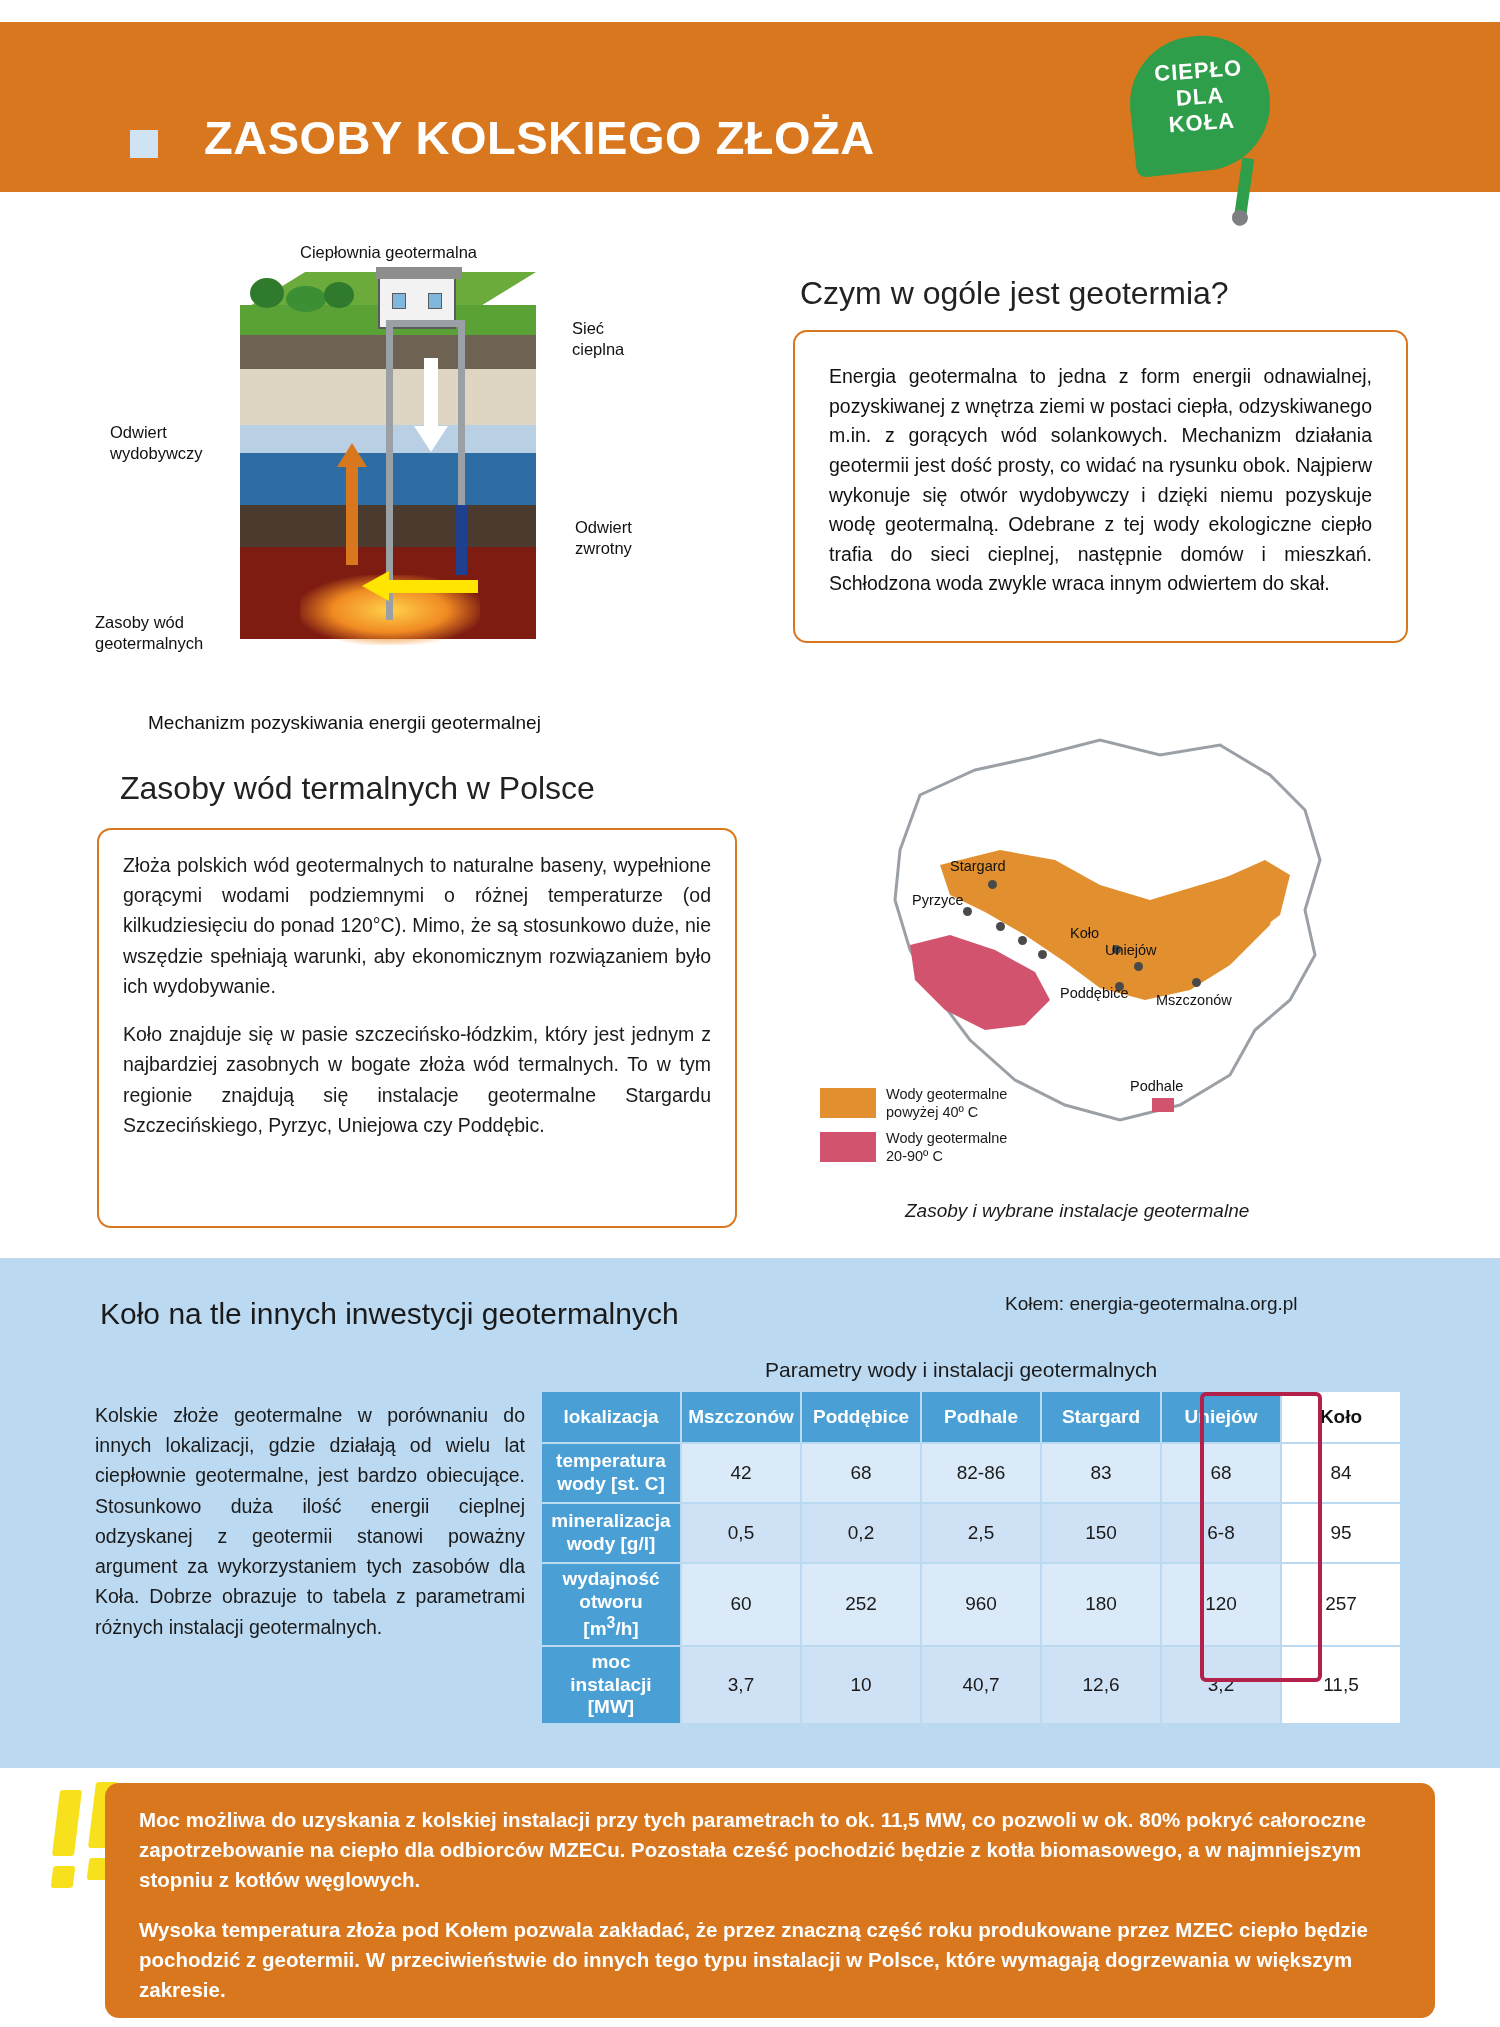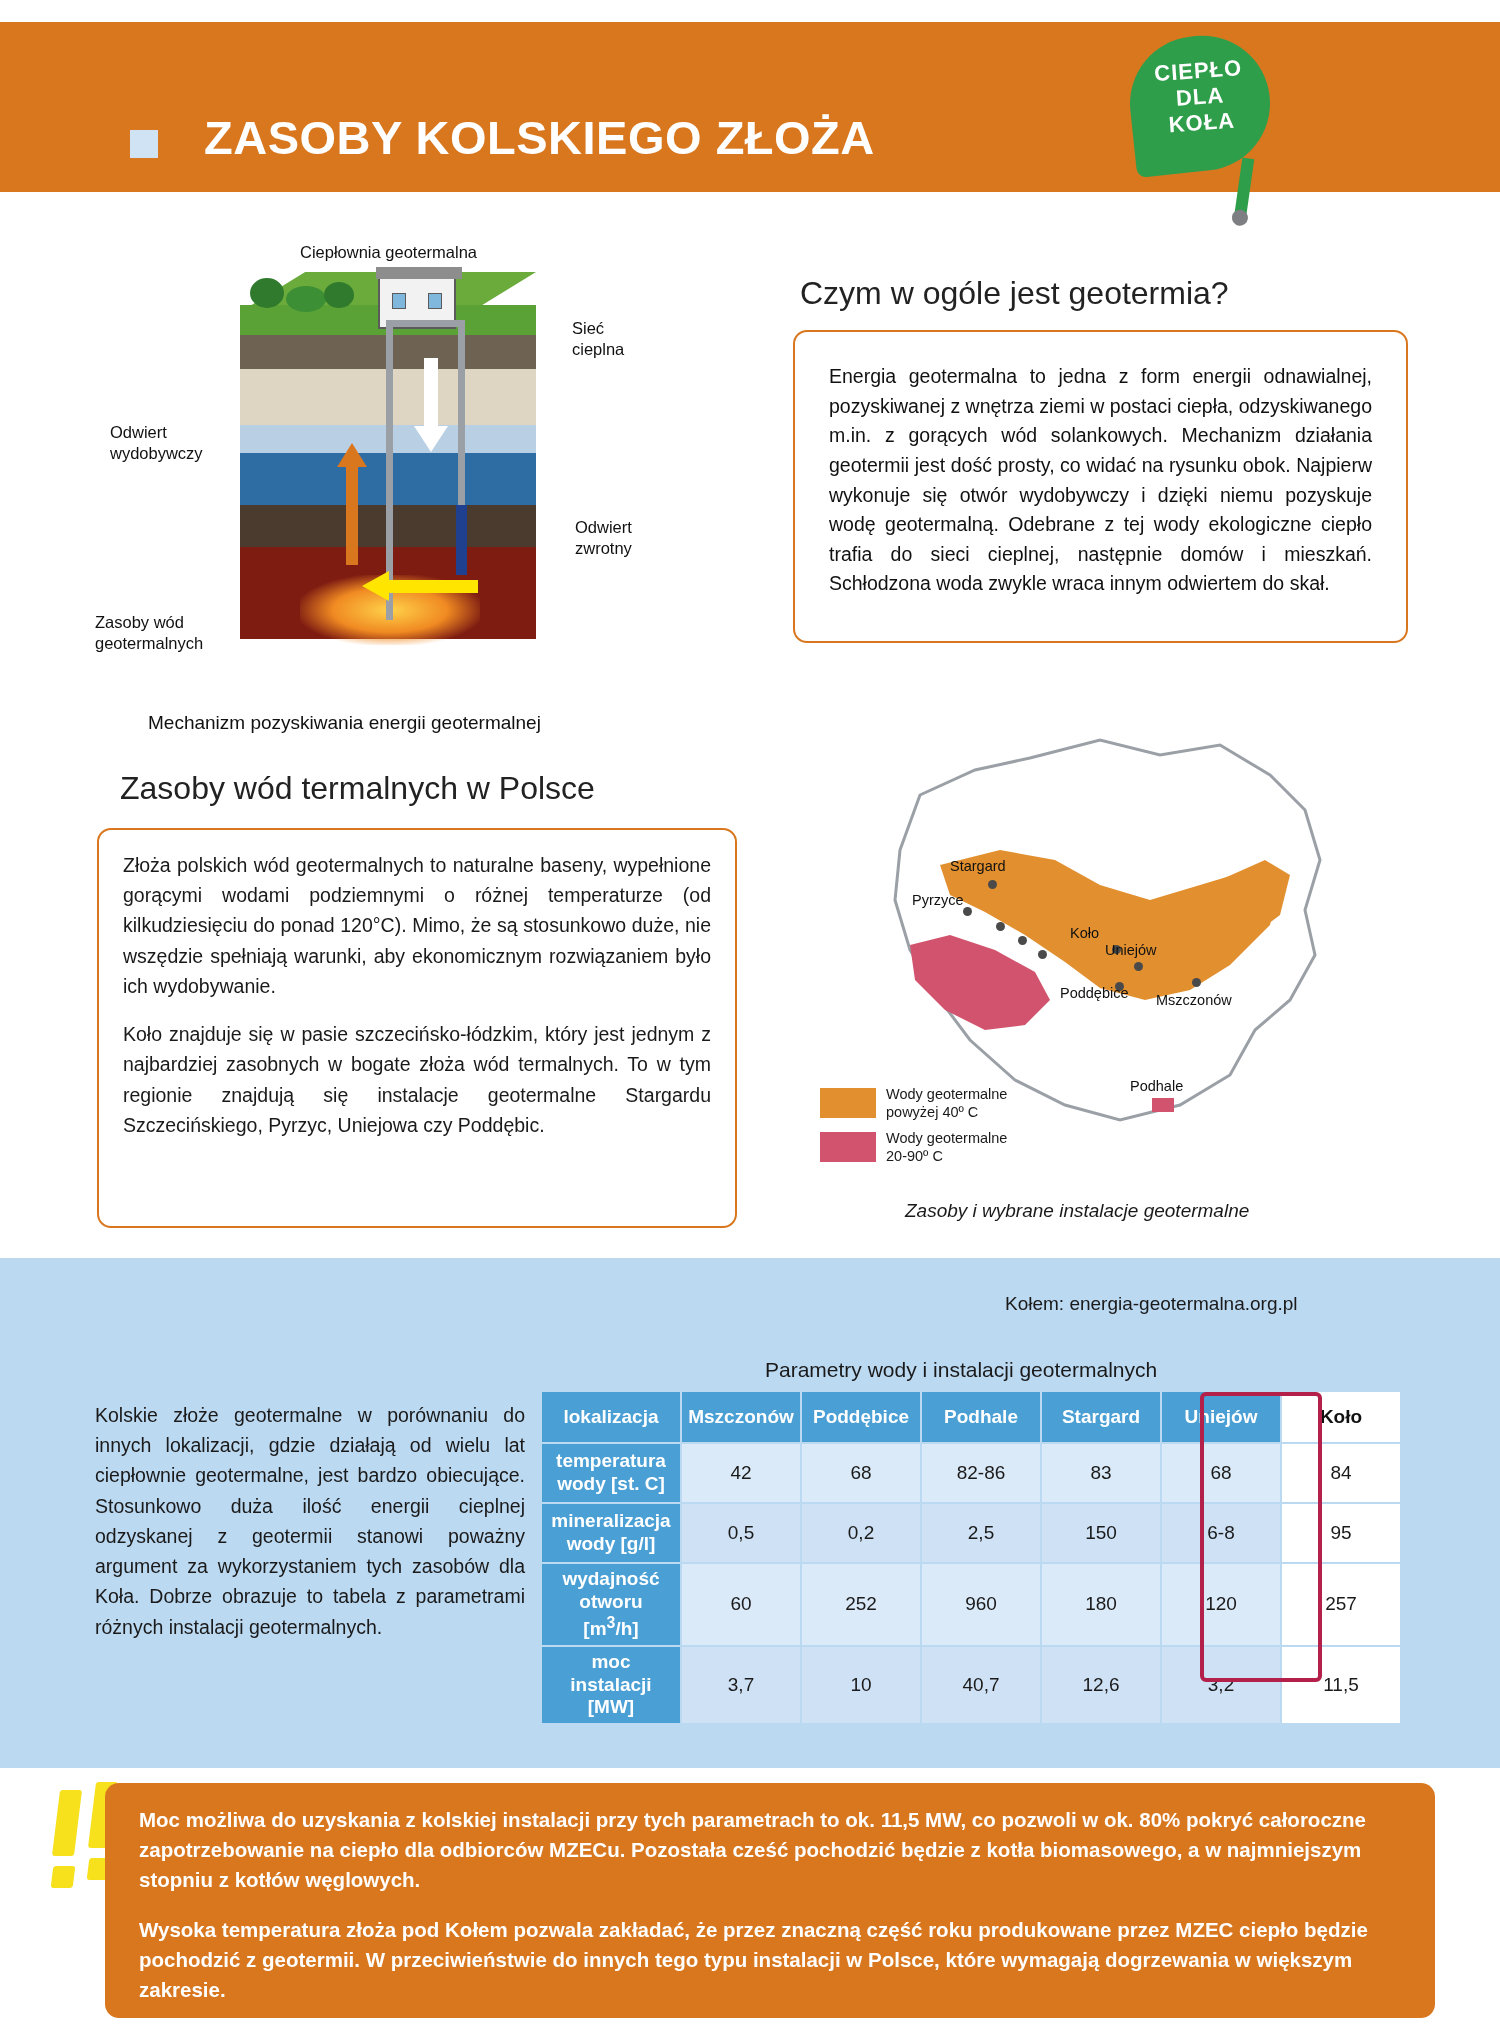--- a/index.html
+++ b/index.html
@@ -312,20 +312,21 @@
       <div class="legend-txt">Wody geotermalne<br>powyżej 40º C</div>
     </div>
     <div class="legend-row">
       <div class="legend-sw" style="background:#d2536e;"></div>
       <div class="legend-txt">Wody geotermalne<br>20-90º C</div>
     </div>
   </div>
   <div class="map-caption">Zasoby i wybrane instalacje geotermalne</div>
 
   <div class="blue-sec"></div>
+  <div id="blue-title">Koło na tle innych inwestycji geotermalnych</div>
   <div id="source">Kołem: energia-geotermalna.org.pl</div>
   <div id="params-title">Parametry wody i instalacji geotermalnych</div>
   <div id="left-text">Kolskie złoże geotermalne w porów­naniu do innych lokalizacji, gdzie działają od wielu lat ciepłownie geotermalne, jest bardzo obiecujące. Stosunkowo duża ilość energii cieplnej odzyskanej z geotermii stanowi poważny argument za wy­korzystaniem tych zasobów dla Koła. Dobrze obrazuje to tabela z para­metrami różnych instalacji geo­termalnych.</div>
 
   <table class="params">
     <thead>
       <tr>
         <th class="colhead">lokalizacja</th>
         <th class="colhead">Mszczonów</th>
         <th class="colhead">Poddębice</th>

